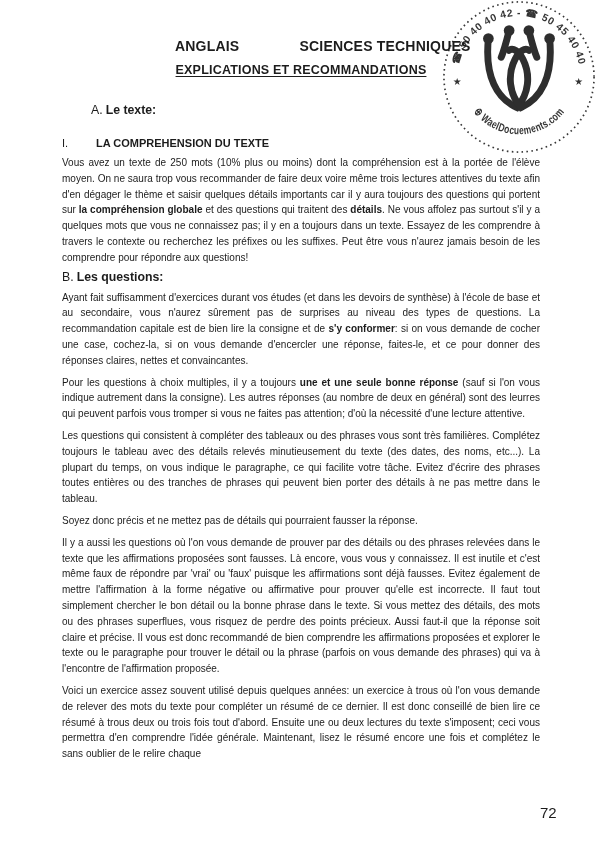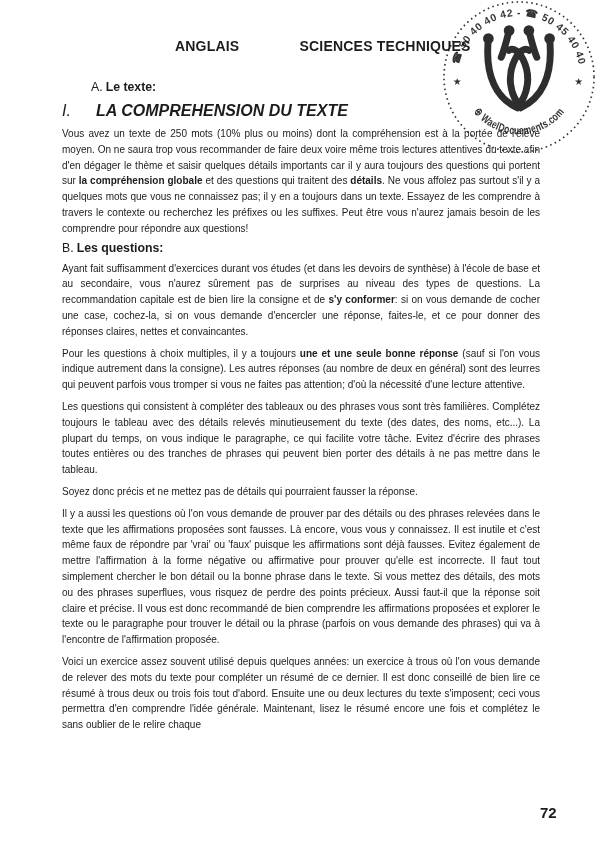--- a/index.html
+++ b/index.html
@@ -11,34 +11,34 @@
   .content{position:absolute;left:62px;top:38px;width:478px;}
   .hdr-row{font-size:14px;font-weight:bold;letter-spacing:.2px;white-space:nowrap;}
   .course-left{margin-left:113px;}
   .course-right{margin-left:56px;}
   .doc-title{
     margin-top:9px;text-align:center;font-size:12.5px;font-weight:bold;
     letter-spacing:.2px;
   }
   .doc-title .h-label{text-decoration:underline;text-underline-offset:2px;}
   .h-a{margin-top:26px;font-size:12.3px;margin-left:29px;}
-  .h-roman{margin-top:8px;font-size:16px;font-style:italic;}
+  .h-roman{margin-top:20px;font-size:11px;}
   .h-b{margin-top:4px;font-size:12.3px;}
   .h-prefix{font-weight:normal;}
   .h-label{font-weight:bold;}
   .h-roman .h-prefix{display:inline-block;width:34px;}
   .h-a .h-prefix,.h-b .h-prefix{margin-right:3px;}
   p.para{
     margin:6px 0 0 0;font-size:10px;line-height:15.8px;
     text-align:justify;
   }
   .seg-b{font-weight:bold;}
   .seg-u{text-underline-offset:2px;}
   .page-number{
-    position:absolute;left:540px;top:804px;font-size:15px;font-weight:bold;
+    position:absolute;left:540px;top:804px;font-size:15px;font-weight:normal;
   }
   
   .stamp{
     position:absolute;left:440px;top:-2px;width:158px;height:158px;
     opacity:.9;
   }
   .stamp-ring{fill:none;stroke:#222222;stroke-width:1.7;stroke-dasharray:1.6 3.4;}
   .stamp-arc-top{font-family:"Liberation Sans",sans-serif;font-size:10.5px;font-weight:bold;fill:#1d1d1d;letter-spacing:.6px;}
   .stamp-arc-bottom{font-family:"Liberation Sans",sans-serif;font-size:11.5px;font-weight:bold;fill:#1d1d1d;letter-spacing:.4px;}
   .stamp-star{font-family:"DejaVu Sans",sans-serif;font-size:10px;fill:#1d1d1d;}
@@ -74,20 +74,23 @@
   </g>
 </svg>
 
 <div class="content">
 
   <div class="hdr-row">
     <span class="course-left">ANGLAIS</span>
     <span class="course-right">SCIENCES TECHNIQUES</span>
   </div>
 
+  <div class="doc-title">
+    <span class="h-label">EXPLICATIONS ET RECOMMANDATIONS</span>
+  </div>
 
   <div class="h-a">
     <span class="h-prefix">A.</span><span class="h-label">Le texte:</span>
   </div>
 
   <div class="h-roman">
     <span class="h-prefix">I.</span><span class="h-label">LA COMPREHENSION DU TEXTE</span>
   </div>
 
   <p class="para"><span class="seg-n">Vous avez un texte de 250 mots (10% plus ou moins) dont la compréhension est à la portée de l'élève moyen. On ne saura trop vous recommander de faire deux voire même trois lectures attentives du texte afin d'en dégager le thème et saisir quelques détails importants car il y aura toujours des questions qui portent sur </span><span class="seg-b">la compréhension globale</span><span class="seg-n"> et des questions qui traitent des </span><span class="seg-b">détails</span><span class="seg-n">. Ne vous affolez pas surtout s'il y a quelques mots que vous ne connaissez pas; il y en a toujours dans un texte. Essayez de les comprendre à travers le contexte ou recherchez les préfixes ou les suffixes. Peut être vous n'aurez jamais besoin de les comprendre pour répondre aux questions!</span></p>

